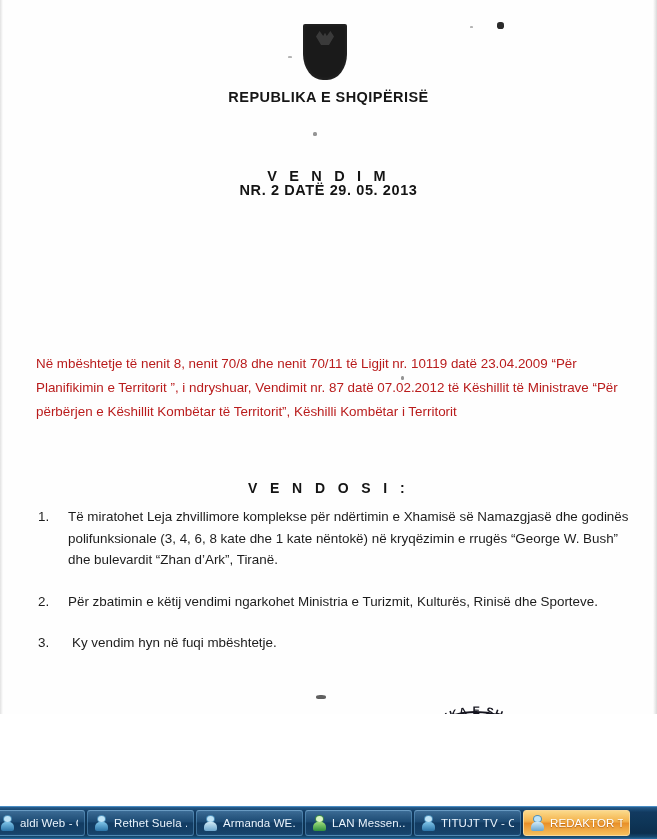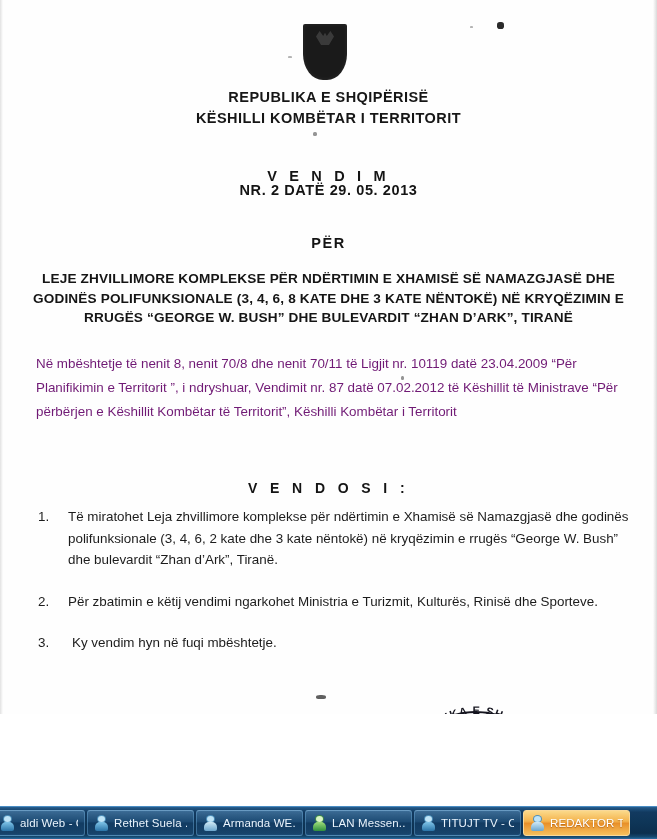--- a/index.html
+++ b/index.html
@@ -127,21 +127,21 @@
   }
 
   
   #preamble {
     position: absolute;
     left: 36px;
     top: 352px;
     width: 586px;
     font-size: 13.4px;
     line-height: 24px;
-    color: #701a75;
+    color: #b91c1c;
     text-align: left;
   }
 
   
   #vendosi {
     top: 458px;
     font-size: 14px;
     letter-spacing: 4.4px;
     margin-top: 22px;
   }
@@ -340,38 +340,35 @@
     <div class="scan-speck" style="left:316px; top:695px; width:10px; height:4px; opacity:.75;"></div>
     <div class="scan-speck" style="left:401px; top:376px; width:3px; height:4px; opacity:.5;"></div>
     <div class="scan-speck" style="left:152px; top:388px; width:2px; height:2px; opacity:.45;"></div>
 
     <div id="coat-of-arms">
       <div class="shield"></div>
       <div class="eagle"></div>
     </div>
 
     <div class="hdr-line" id="hdr-republika">REPUBLIKA E SHQIPËRISË</div>
-    <div class="hdr-line" id="hdr-keshilli">KËSHILLI KOMBËTAR I TERRITORIT</div>
 
     <div class="center-bold" id="vendim-word">V E N D I M</div>
     <div class="center-bold" id="vendim-nr">NR. 2 DATË 29. 05. 2013</div>
 
-    <div class="center-bold" id="per-word">PËR</div>
-
-    <div id="subject-block">LEJE ZHVILLIMORE KOMPLEKSE PËR NDËRTIMIN  E XHAMISË SË NAMAZGJASË DHE GODINËS POLIFUNKSIONALE (3, 4, 6, 8 KATE DHE 3 KATE NËNTOKË) NË KRYQËZIMIN E RRUGËS “GEORGE W. BUSH” DHE BULEVARDIT “ZHAN D’ARK”, TIRANË</div>
+
 
     <div id="preamble">Në mbështetje të nenit 8, nenit 70/8 dhe nenit 70/11 të Ligjit nr. 10119 datë 23.04.2009 “Për Planifikimin e Territorit ”, i ndryshuar, Vendimit nr. 87 datë 07.02.2012 të Këshillit të Ministrave “Për përbërjen e Këshillit Kombëtar të Territorit”, Këshilli Kombëtar i Territorit</div>
 
     <div class="center-bold" id="vendosi">V E N D O S I :</div>
 
     <div id="decision-list">
 
       <div class="decision-item item-1">
         <div class="decision-num">1.</div>
-        <div class="decision-text">Të miratohet Leja zhvillimore komplekse për ndërtimin e Xhamisë së Namazgjasë dhe godinës polifunksionale (3, 4, 6, 2 kate dhe 3 kate nëntokë) në kryqëzimin e rrugës “George W. Bush” dhe bulevardit “Zhan d’Ark”, Tiranë.</div>
+        <div class="decision-text">Të miratohet Leja zhvillimore komplekse për ndërtimin e Xhamisë së Namazgjasë dhe godinës polifunksionale (3, 4, 6, 8 kate dhe 1 kate nëntokë) në kryqëzimin e rrugës “George W. Bush” dhe bulevardit “Zhan d’Ark”, Tiranë.</div>
       </div>
 
       <div class="decision-item item-2">
         <div class="decision-num">2.</div>
         <div class="decision-text">Për zbatimin e këtij vendimi ngarkohet Ministria e Turizmit, Kulturës, Rinisë dhe Sporteve.</div>
       </div>
 
       <div class="decision-item item-3">
         <div class="decision-num">3.</div>
         <div class="decision-text">Ky vendim hyn në fuqi mbështetje.</div>

